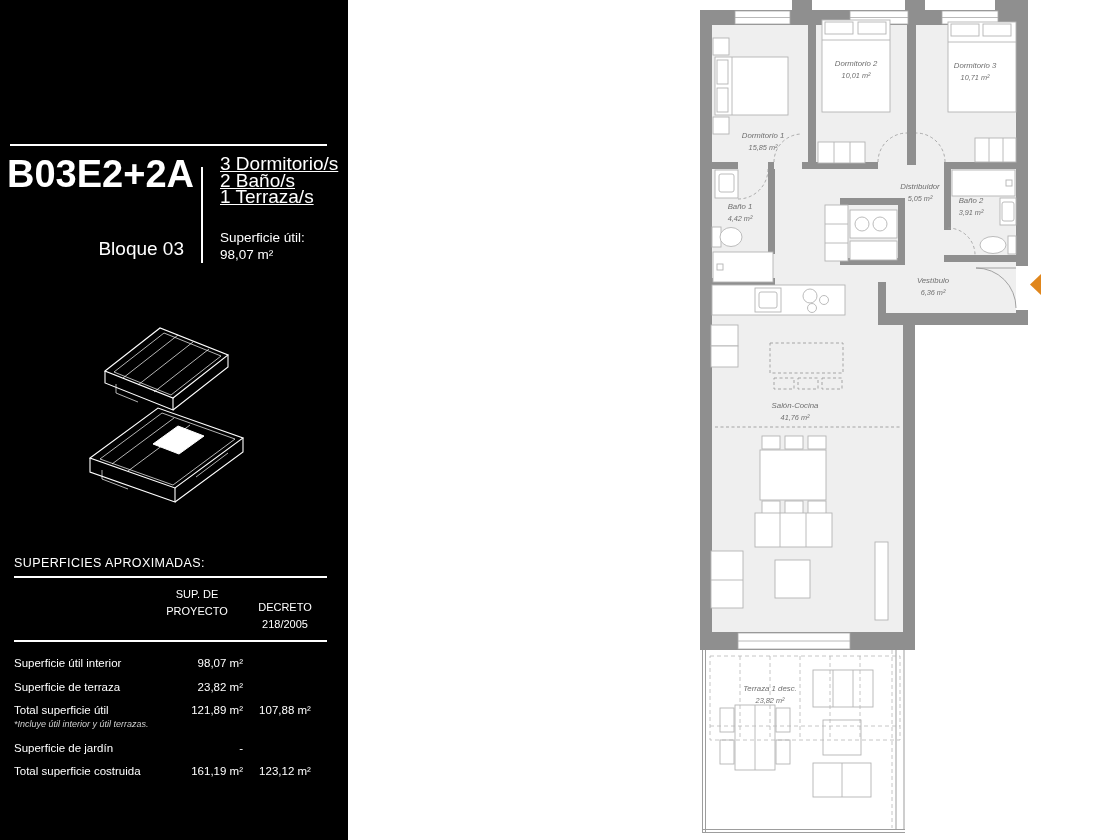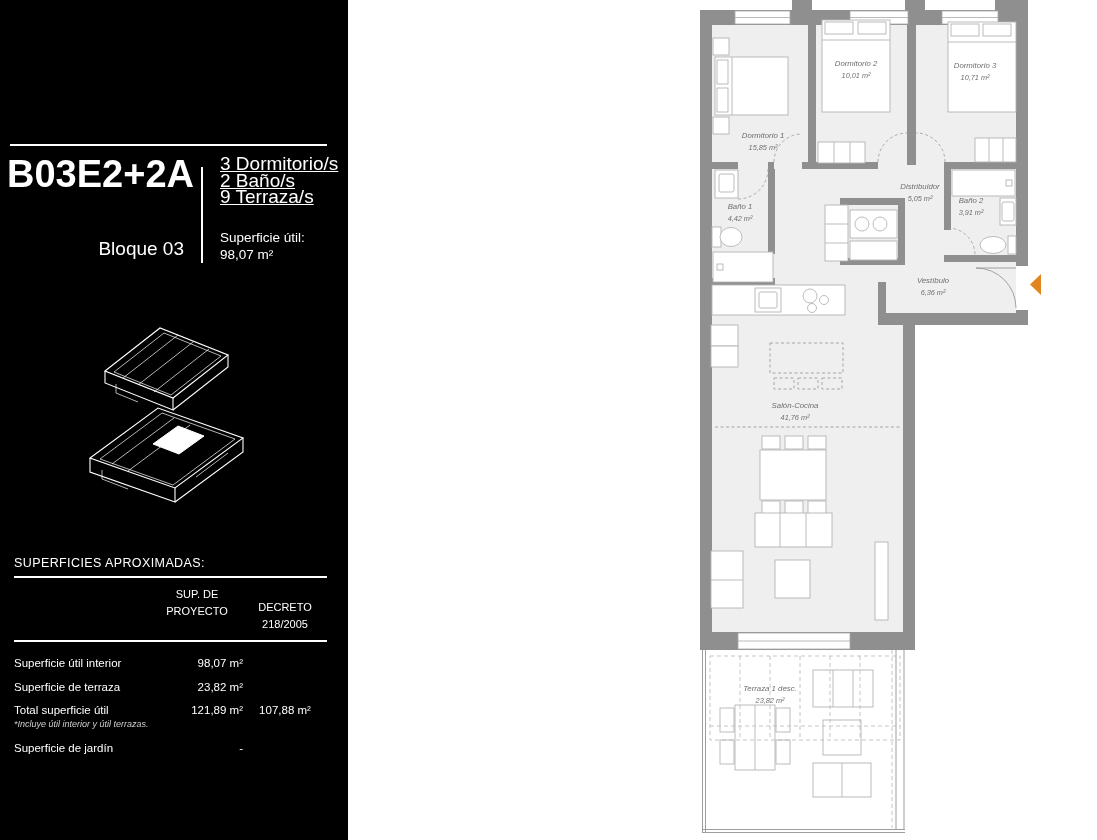--- a/index.html
+++ b/index.html
@@ -42,21 +42,21 @@
   <aside class="sidebar">
     <div class="rule" style="left:10px;top:144px;width:317px;height:2px;"></div>
 
     <div class="unit-code">B03E2+2A</div>
     <div class="block-name">Bloque 03</div>
     <div class="vdiv"></div>
 
     <div class="specs">
       <div>3 Dormitorio/s</div>
       <div>2 Baño/s</div>
-      <div>9 Terraza/s</div>
+      <div>1 Terraza/s</div>
     </div>
     <div class="area-util">
       <div>Superficie útil:</div>
       <div>98,07 m²</div>
     </div>
 
     <svg class="keyplan" width="200" height="218" viewBox="0 0 200 218">
       <g stroke="#fff" stroke-width="1.1" fill="none">
         <polygon points="27,65 82,22 150,49 95,92"></polygon>
         <polyline points="27,65 27,77 95,104 95,92"></polyline>
@@ -105,20 +105,25 @@
       <div class="t-row mt11">
         <div class="t-label">Total superficie útil</div>
         <div class="t-v1">121,89 m²</div>
         <div class="t-v2">107,88 m²</div>
       </div>
       <div class="fn">*Incluye útil interior y útil terrazas.</div>
       <div class="t-row mt12">
         <div class="t-label">Superficie de jardín</div>
         <div class="t-v1">-</div>
         <div class="t-v2"></div>
+      </div>
+      <div class="t-row mt11">
+        <div class="t-label">Total superficie costruida</div>
+        <div class="t-v1">161,19 m²</div>
+        <div class="t-v2">123,12 m²</div>
       </div>
     </div>
   </aside>
 
   <div class="planwrap">
     <svg width="407" height="840" viewBox="0 0 407 840">
 
       <polygon points="22,25 326,25 326,313 213,313 213,632 22,632" fill="#efefef"></polygon>
 
       <g fill="#8f8f8f">

